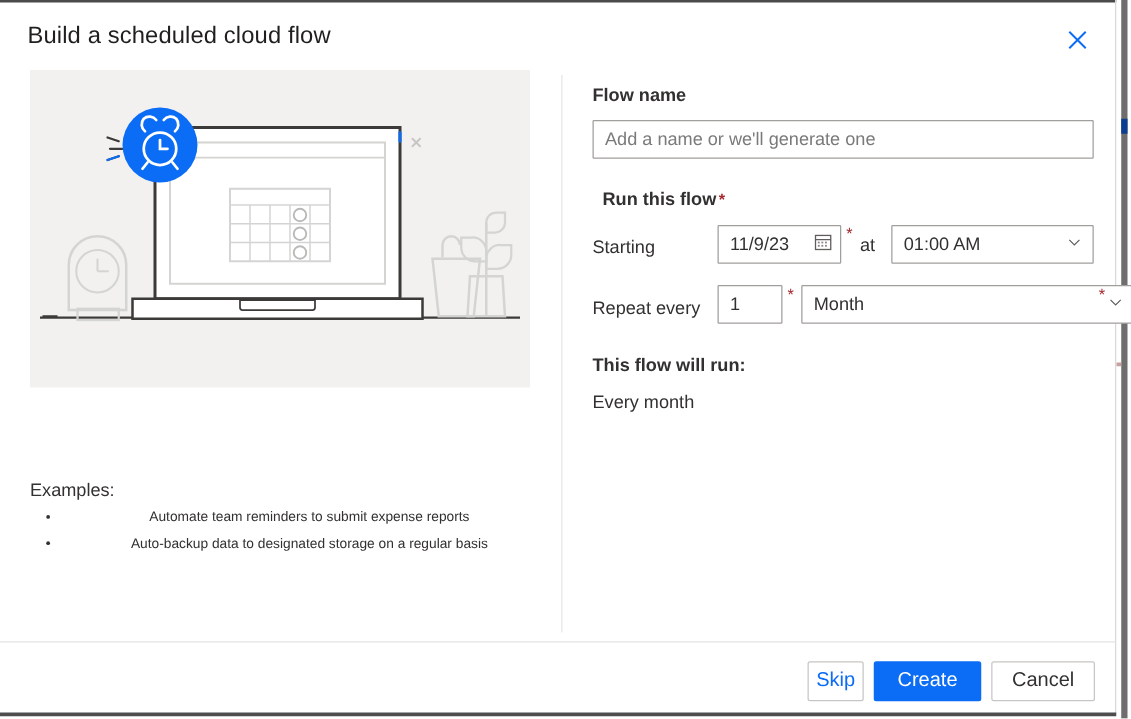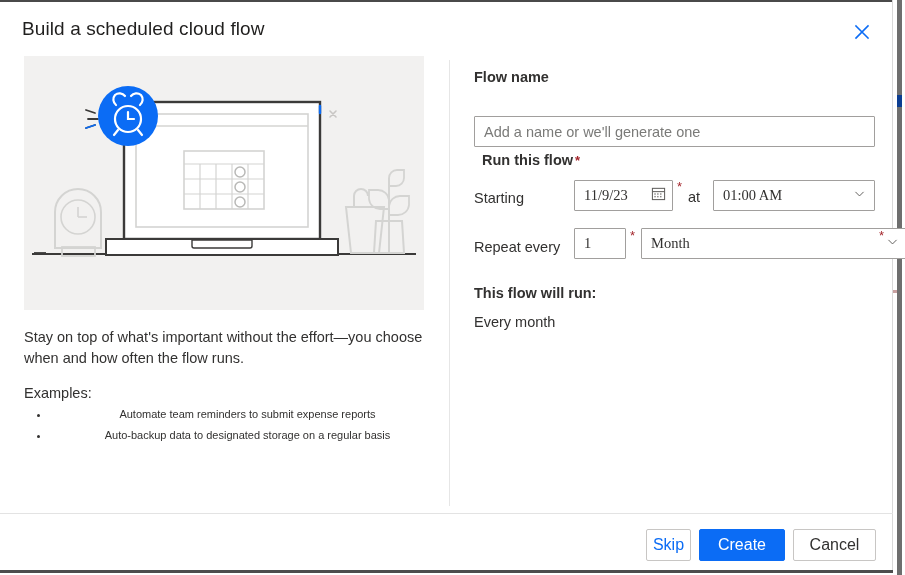--- a/index.html
+++ b/index.html
@@ -40,32 +40,32 @@
   
   .field-label{position:absolute;font-size:14.5px;font-weight:600;color:#323130;}
   .lbl-flowname{left:474px;top:69px;}
   .lbl-runthis{left:474px;top:152px;margin-left:8px;}
   .lbl-willrun{left:474px;top:285px;}
   .req{color:#a4262c;font-weight:600;font-size:13px;margin-left:2px;}
 
   .txt-input{
     position:absolute;left:474px;top:96px;width:401px;height:31px;box-sizing:border-box;
     border:1px solid #a19f9d;background:#fff;font-family:inherit;font-size:14.5px;color:#323130;
-    padding:0 9px;border-radius:1px;outline:none;margin-top:20px;
+    padding:0 9px;border-radius:1px;outline:none;
   }
   .txt-input::placeholder{color:#7a7a78;}
 
   .row-label{position:absolute;left:474px;font-size:14.5px;color:#323130;}
   .lbl-starting{top:190px;}
   .lbl-repeat{top:239px;}
   .lbl-at{position:absolute;left:688px;top:189px;font-size:14.5px;color:#323130;}
 
   .ctl{
     position:absolute;box-sizing:border-box;border:1px solid #a19f9d;background:#fff;
-    font-family:Liberation Serif, serif;font-size:14.5px;color:#323130;border-radius:1px;
+    font-family:Liberation Sans, sans-serif;font-size:14.5px;color:#323130;border-radius:1px;
     display:flex;align-items:center;cursor:pointer;
   }
   .date-ctl{left:574px;top:180px;width:99px;height:31px;padding:0 6px 0 9px;justify-content:space-between;}
   .time-ctl{left:713px;top:180px;width:162px;height:31px;padding:0 8px 0 9px;justify-content:space-between;gap:42px;}
   .num-ctl{left:574px;top:228px;width:52px;height:31px;padding:0 9px;}
   .unit-ctl{left:641px;top:228px;width:267px;height:31px;padding:0 8px 0 9px;justify-content:space-between;}
 
   .ast{position:absolute;color:#a4262c;font-size:13px;line-height:1;}
   .ast-date{left:677px;top:180px;}
   .ast-num{left:630px;top:229px;}
@@ -160,21 +160,20 @@
       <g stroke="#ffffff" stroke-width="2.2" fill="none" stroke-linecap="round">
         <circle cx="104" cy="63" r="13"></circle>
         <path d="M92 49 a7 7 0 0 1 -1 -10 a7 7 0 0 1 10 1"></path>
         <path d="M116 49 a7 7 0 0 0 1 -10 a7 7 0 0 0 -10 1"></path>
         <path d="M104 56 v7 h6"></path>
         <path d="M94 74 l-4 5 M114 74 l4 5"></path>
       </g>
     </svg>
   </div>
 
-  <div class="lead">Stay on top of what's important without the effort—you choose when and how often the flow runs.</div>
   <div class="examples-label">Examples:</div>
   <ul class="examples">
     <li>Automate team reminders to submit expense reports</li>
     <li>Auto-backup data to designated storage on a regular basis</li>
   </ul>
 
   <div class="field-label lbl-flowname">Flow name</div>
   <input class="txt-input" type="text" placeholder="Add a name or we'll generate one" style="">
 
   <div class="field-label lbl-runthis">

